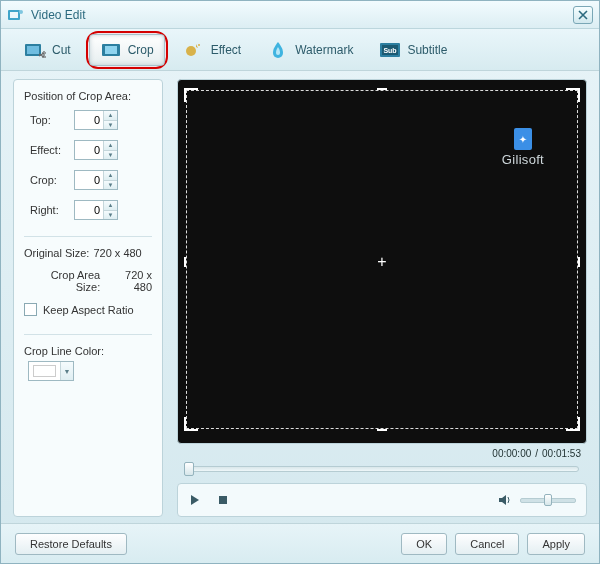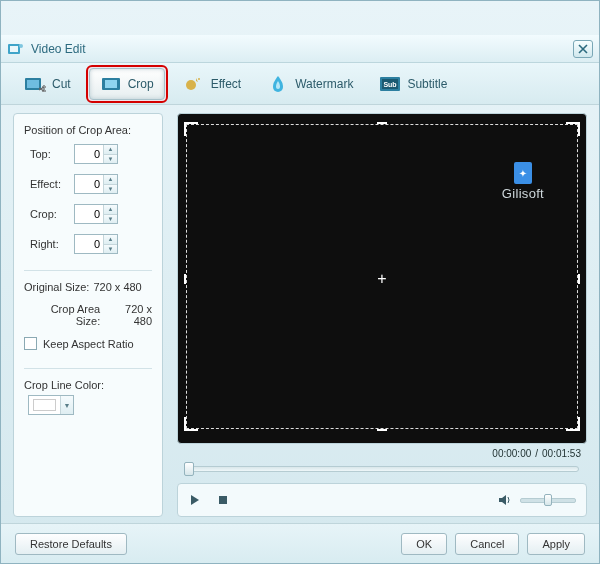--- a/index.html
+++ b/index.html
@@ -1,27 +1,27 @@
 <!DOCTYPE html>
 <html><head>
 <meta charset="utf-8">
 <style>
   * { box-sizing: border-box; margin: 0; padding: 0; }
   body { font-family: Tahoma, Arial, sans-serif; font-size: 11px; color: #333; background: #f0f0f0; }
   .window { width: 600px; height: 564px; background: linear-gradient(#e8f4f8, #d4e8ee); border: 1px solid #8fb3c0; display: flex; flex-direction: column; }
-  .titlebar { height: 28px; display: flex; align-items: center; padding: 0 6px; background: linear-gradient(#f2fbfe, #dceef3); border-bottom: 1px solid #bcd6dd; margin-top: 34px; }
+  .titlebar { height: 28px; display: flex; align-items: center; padding: 0 6px; background: linear-gradient(#f2fbfe, #dceef3); border-bottom: 1px solid #bcd6dd; }
   .titlebar .icon-wrap { width: 18px; height: 18px; margin-right: 6px; display:flex; align-items:center; justify-content:center; }
   .titlebar .title { flex: 1; color: #2c6a7f; font-size: 12px; }
   .close-btn { width: 20px; height: 18px; border: 1px solid #7aa7b6; background: linear-gradient(#f6feff,#d1e8ee); border-radius: 3px; display:flex; align-items:center; justify-content:center; cursor:pointer; }
 
   .tabs { height: 42px; display: flex; align-items: center; padding: 4px 12px; gap: 4px; background: linear-gradient(#e9f6fa,#d7ebf0); border-bottom: 1px solid #bfd5db; }
   .tab { height: 32px; padding: 0 10px; display: flex; align-items: center; gap: 6px; border-radius: 4px; border: 1px solid transparent; cursor: pointer; color: #2c5b6a; font-size: 12px; }
   .tab.active { background: linear-gradient(#fff,#e6eef0); border: 1px solid #a8c2ca; box-shadow: inset 0 0 4px rgba(140,170,180,0.5); }
   .tab .tab-ico { width: 22px; height: 18px; display:flex; align-items:center; justify-content:center; }
-  .highlight-box { border: 2px solid #d40000; background: #f0e4eb; padding: 1px; border-radius: 6px; }
+  .highlight-box { border: 2px solid #d40000; background: #f0e4eb; padding: 1px; border-radius: 12px; }
 
   .body { flex: 1; display: flex; padding: 8px 12px 6px 12px; gap: 14px; }
   .side { width: 150px; background: #f7fcfd; border: 1px solid #bcd3da; border-radius: 4px; padding: 10px 10px; display:flex; flex-direction:column; }
   .side h { display:block; margin-bottom: 8px; color:#333; }
   .field-row { display:flex; align-items:center; margin-bottom: 10px; }
   .field-row .lbl { width: 50px; padding-left: 6px; color:#333; }
   .spinner { width: 44px; height: 20px; border: 1px solid #9eb9c2; background: #fff; display: flex; align-items:center; }
   .spinner input { width: 28px; border: none; outline: none; font-size: 11px; text-align: right; padding-right: 3px; background:transparent; }
   .spinner .arrows { width: 14px; height: 100%; border-left: 1px solid #c5d6db; display:flex; flex-direction:column; }
   .spinner .arrows div { flex:1; display:flex; align-items:center; justify-content:center; font-size:6px; color:#5a7e89; cursor:pointer; background:linear-gradient(#f5fbfd,#dfeef2); }

